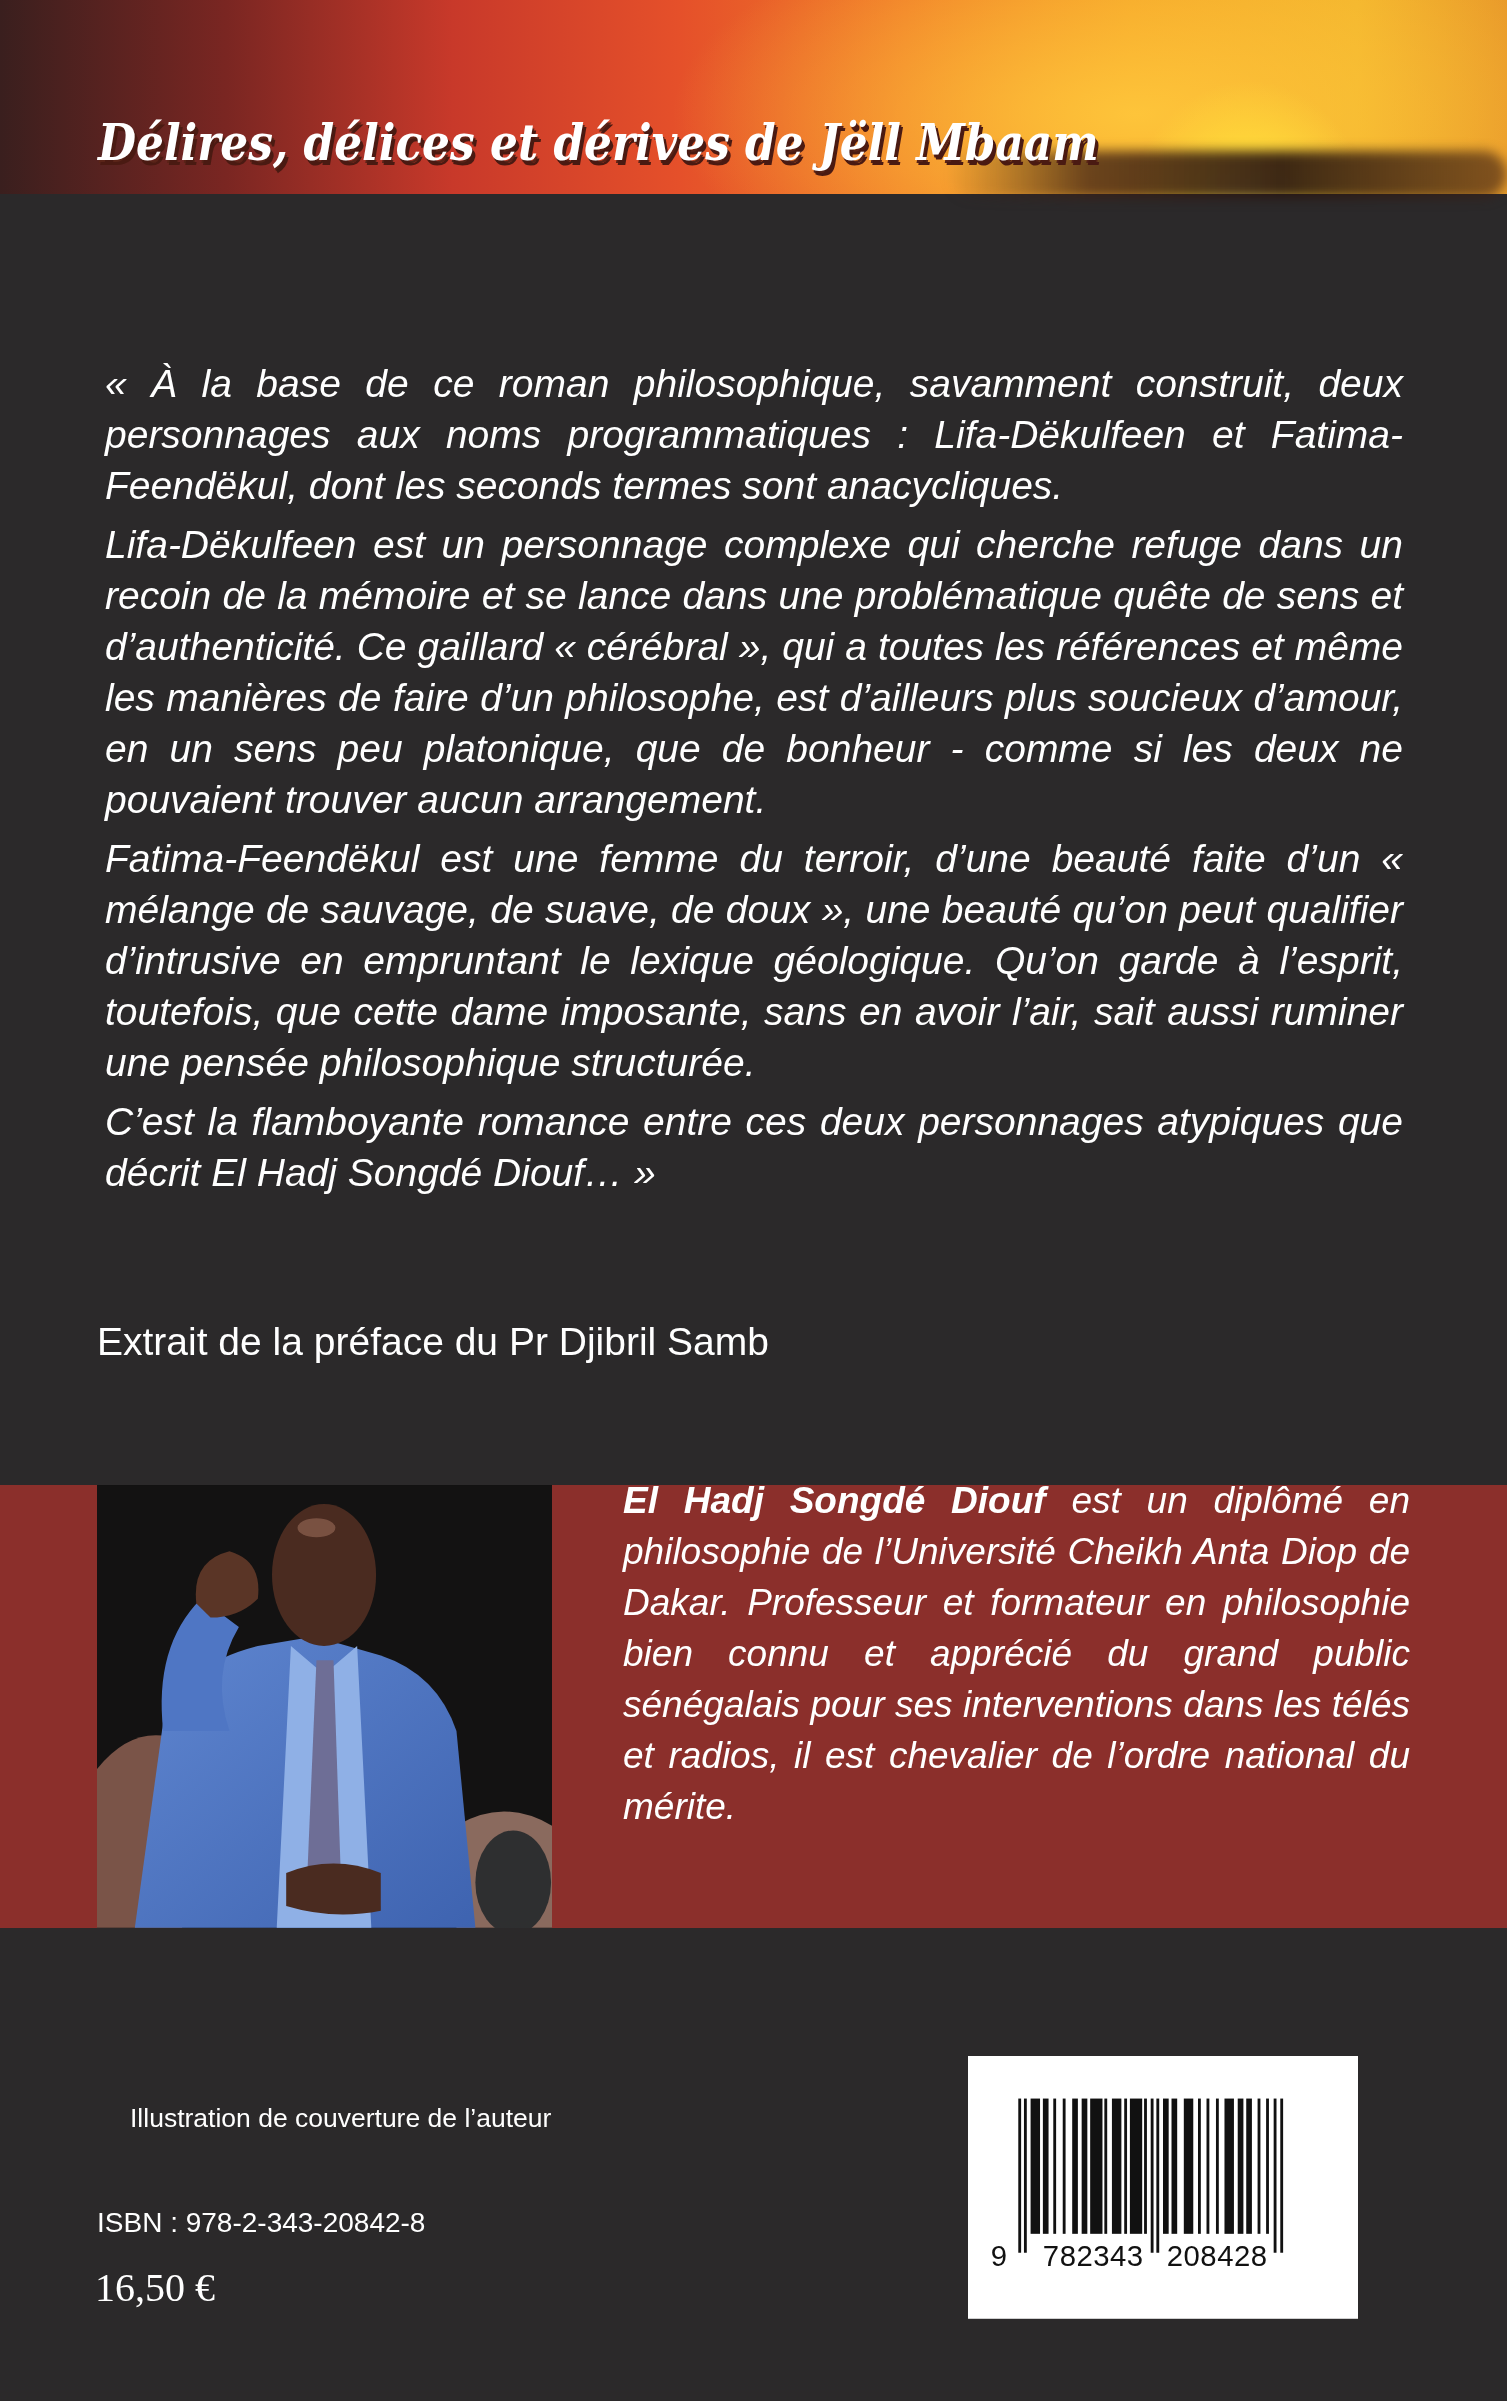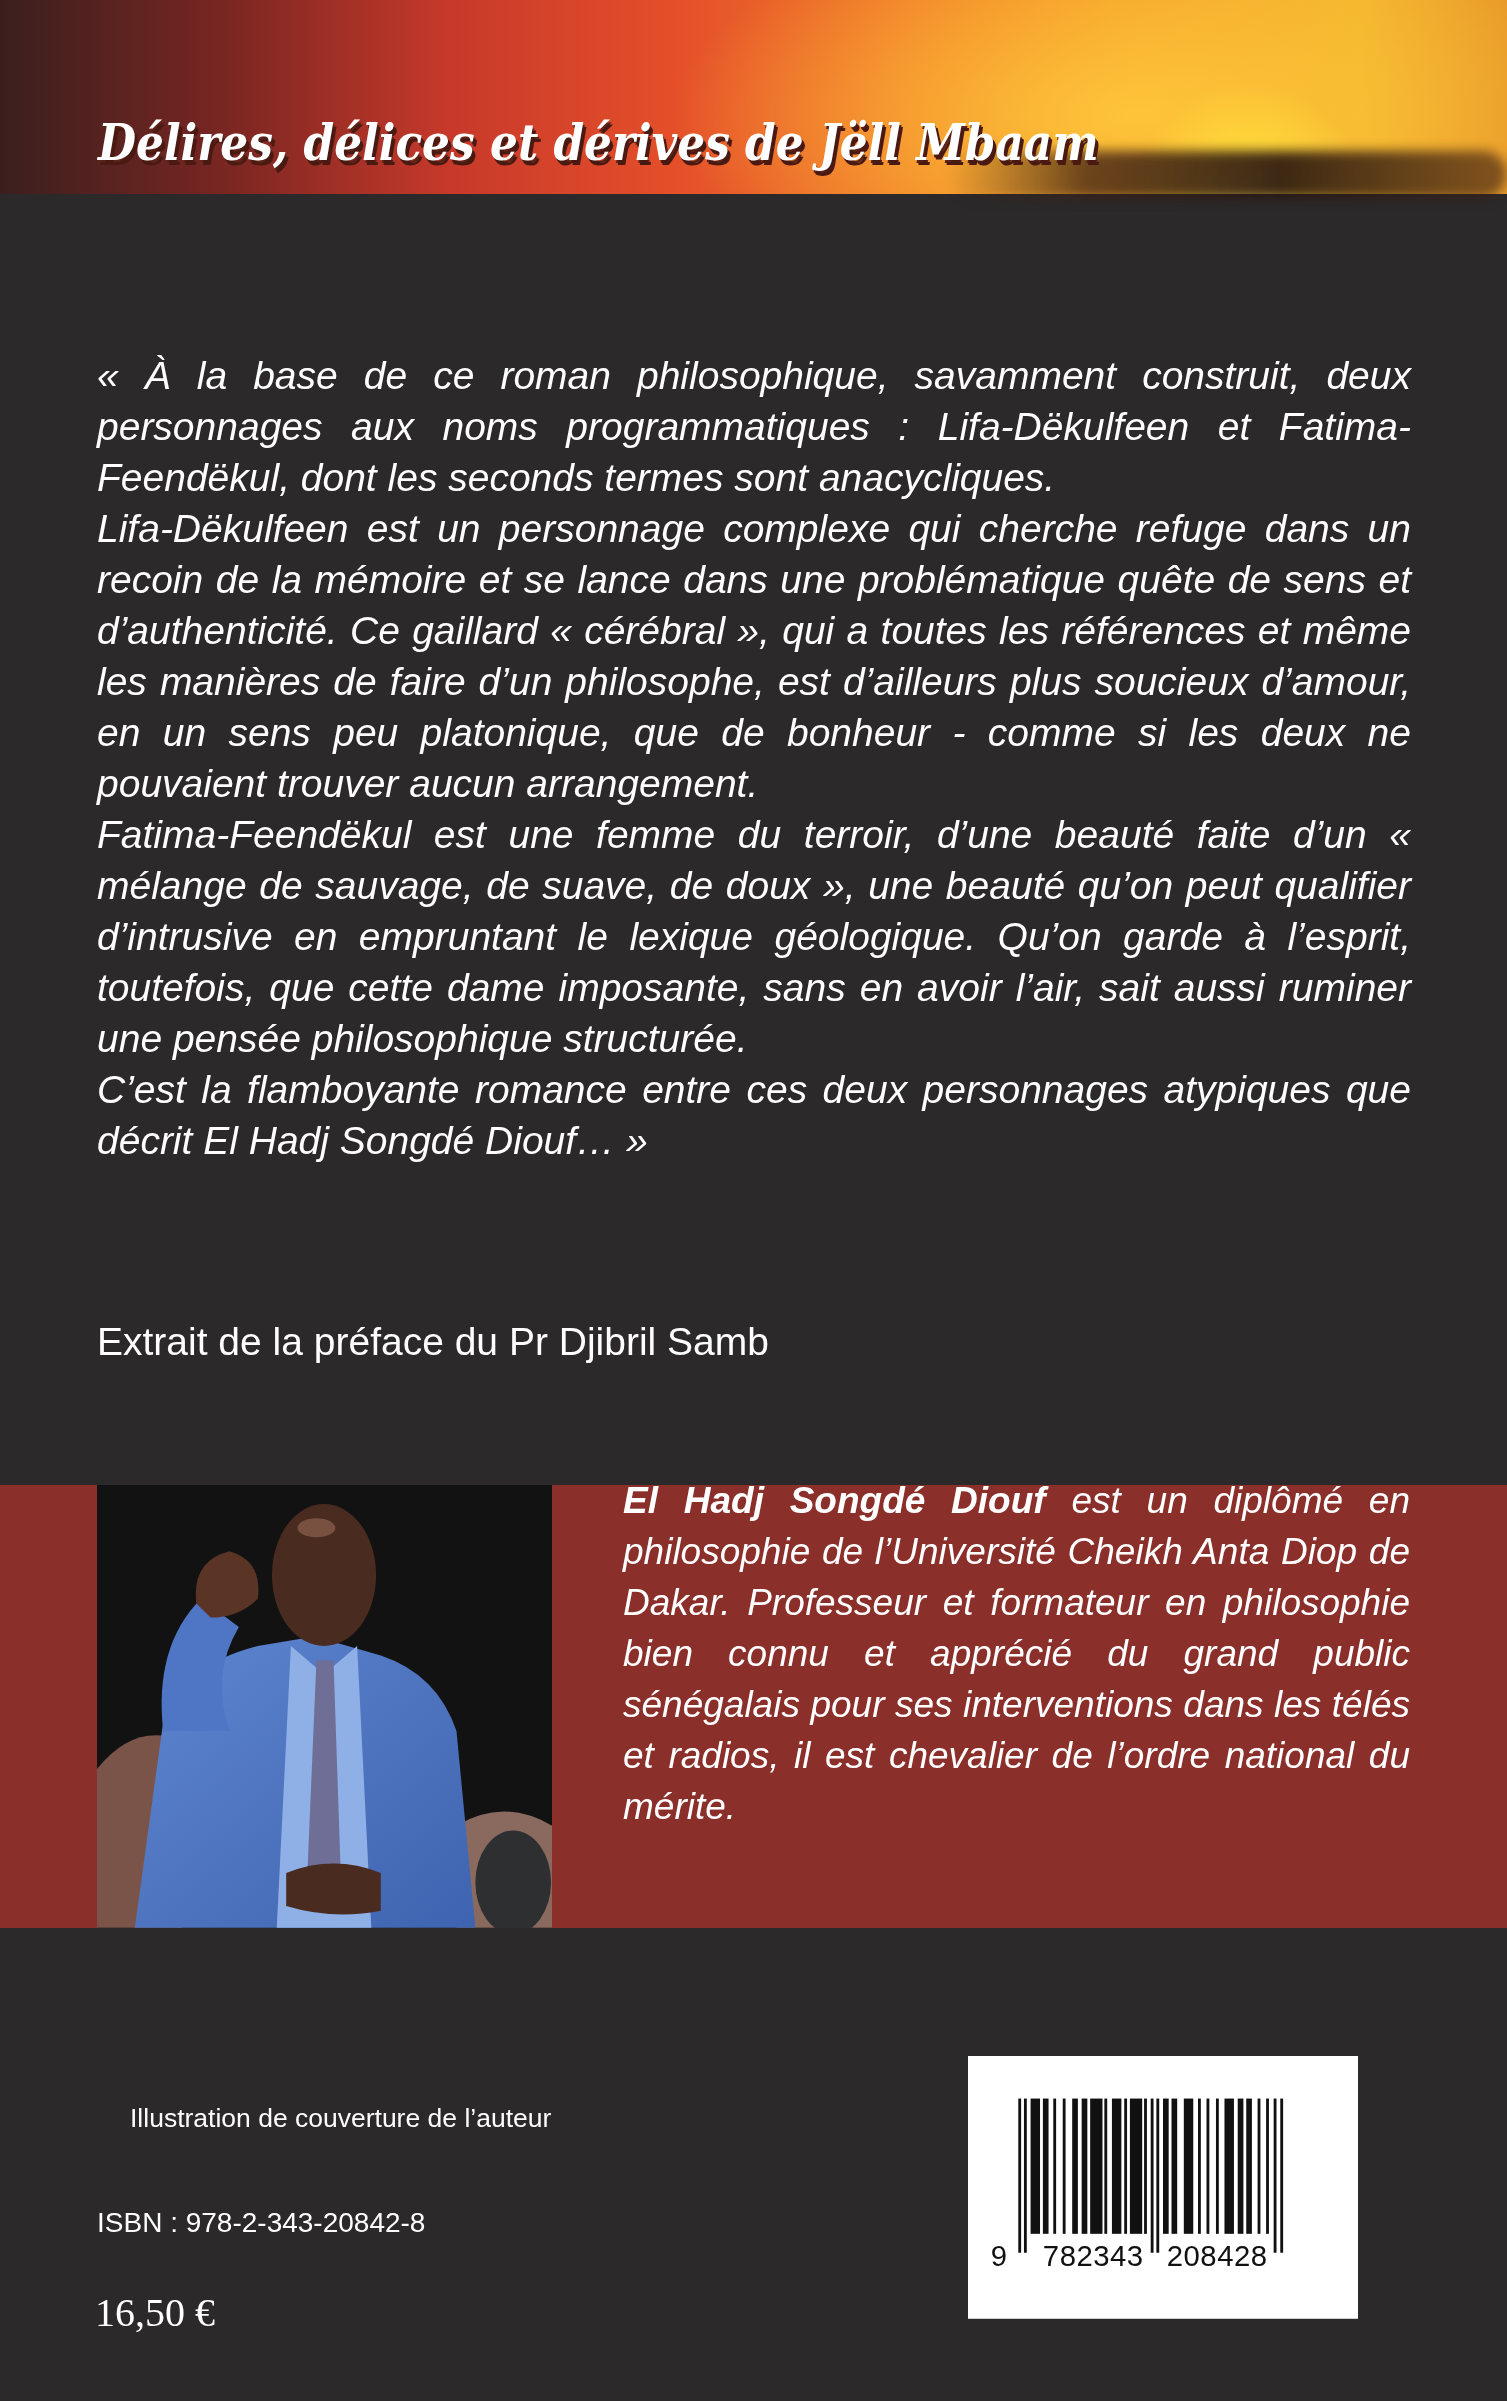--- a/index.html
+++ b/index.html
@@ -26,21 +26,21 @@
     font-size:51px; color:#ffffff; letter-spacing:0px;
     transform:scaleX(0.86); transform-origin:left center;
     text-shadow:3.8px 4.7px 0 #4a1a12, 1.9px 2.8px 0 #5a2418;
     white-space:nowrap;
   }
   .quote {
     position:absolute; left:97px; top:350px; width:1314px;
     font-style:italic; font-size:39px; line-height:51px;
     text-align:justify;
   }
-  .quote p { margin:0; }
+  .quote p { margin:8px; }
   .attribution {
     position:absolute; left:97px; top:1320px; width:1314px;
     text-align:left; font-size:39px;
   }
   .author-band {
     position:absolute; left:0; top:1485px; width:1508px; height:443px;
     background:#8b2f2b;
   }
   .photo {
     position:absolute; left:97px; top:1485px; width:455px; height:443px;
@@ -53,21 +53,21 @@
   }
   .bio b { font-weight:bold; }
   .credits {
     position:absolute; left:97px; top:2103px; font-size:26.5px;margin-left:33px;
   }
   .isbn {
     position:absolute; left:97px; top:2207px; font-size:28px;
   }
   .price {
     position:absolute; left:95px; top:2264px;
-    font-family:"Liberation Serif", serif; font-size:40px;margin-top:25px;
+    font-family:"Liberation Serif", serif; font-size:40px;
   }
   .barcode-box {
     position:absolute; left:968px; top:2056px; width:390px; height:262px;
     background:#ffffff; border-bottom:1.9px solid #cfcfcf;
   }
   .barcode-box svg { display:block; }
 </style>
 </head>
 <body>
 

